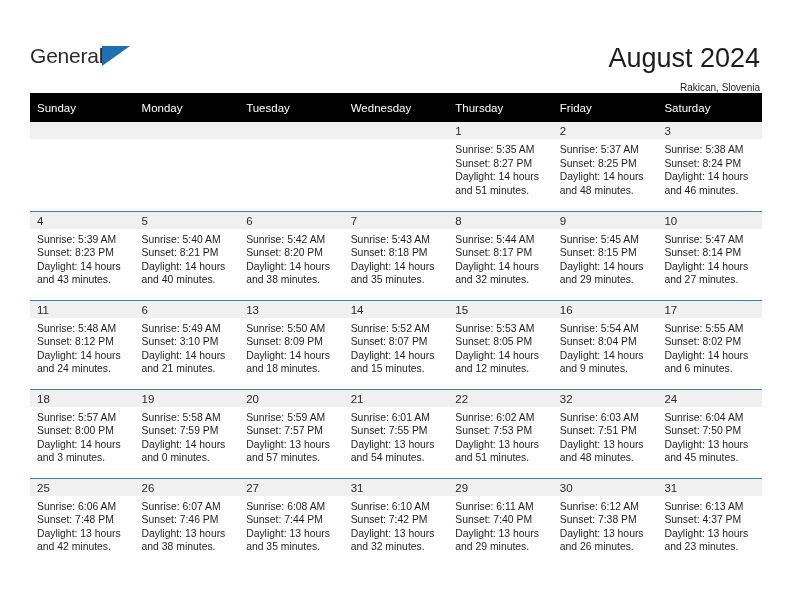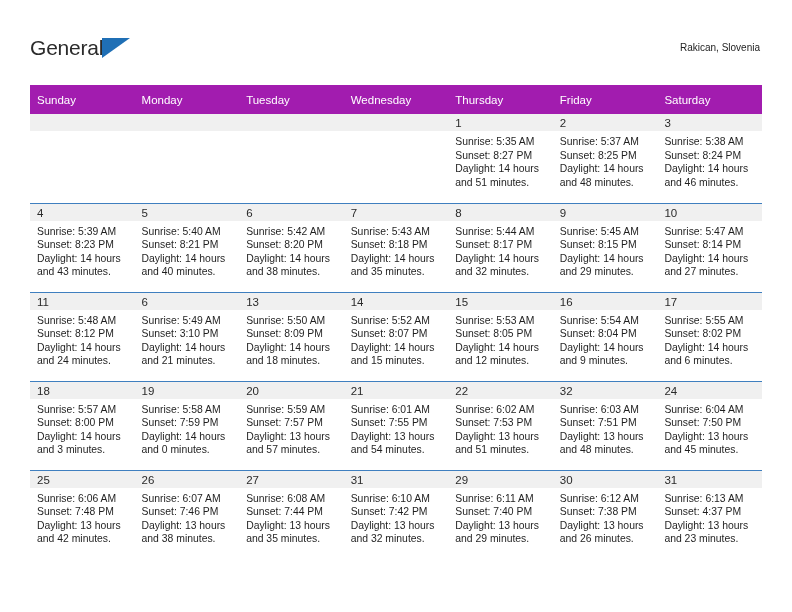--- a/index.html
+++ b/index.html
@@ -12,21 +12,21 @@
     height: 612px;
     font-family: "Liberation Sans", sans-serif;
     color: #222222;
     overflow: hidden;
   }
   .page {
     position: relative;
     width: 792px;
     height: 612px;
     box-sizing: border-box;
-    padding: 8px 30px;
+    padding: 16px 30px;
   }
 
   
   .header {
     display: flex;
     align-items: flex-start;
     justify-content: space-between;
     padding-top: 26px;
     height: 72px;
     box-sizing: border-box;
@@ -78,21 +78,21 @@
   }
 
   
   .calendar {
     width: 732px;
     border-collapse: collapse;
     table-layout: fixed;
     margin-top: 5px;
   }
   .calendar th {
-    background: #a21caf;
+    background: #000000;
     color: #ffffff;
     font-size: 11.5px;
     font-weight: normal;
     text-align: left;
     padding: 5px 0 5px 7px;
     height: 19px;
     border: none;
   }
   .calendar td {
     vertical-align: top;
@@ -136,20 +136,21 @@
 <body>
 
 <div class="page">
 
   <div class="header">
     <div class="logo">
       <div class="logo-tri"></div>
       <div class="logo-line1">General</div>
     </div>
     <div class="title-block">
+      <div class="cal-title">August 2024</div>
       <div class="cal-subtitle">Rakican, Slovenia</div>
     </div>
   </div>
 
   <table class="calendar">
     <thead>
       <tr>
         <th>Sunday</th>
         <th>Monday</th>
         <th>Tuesday</th>

